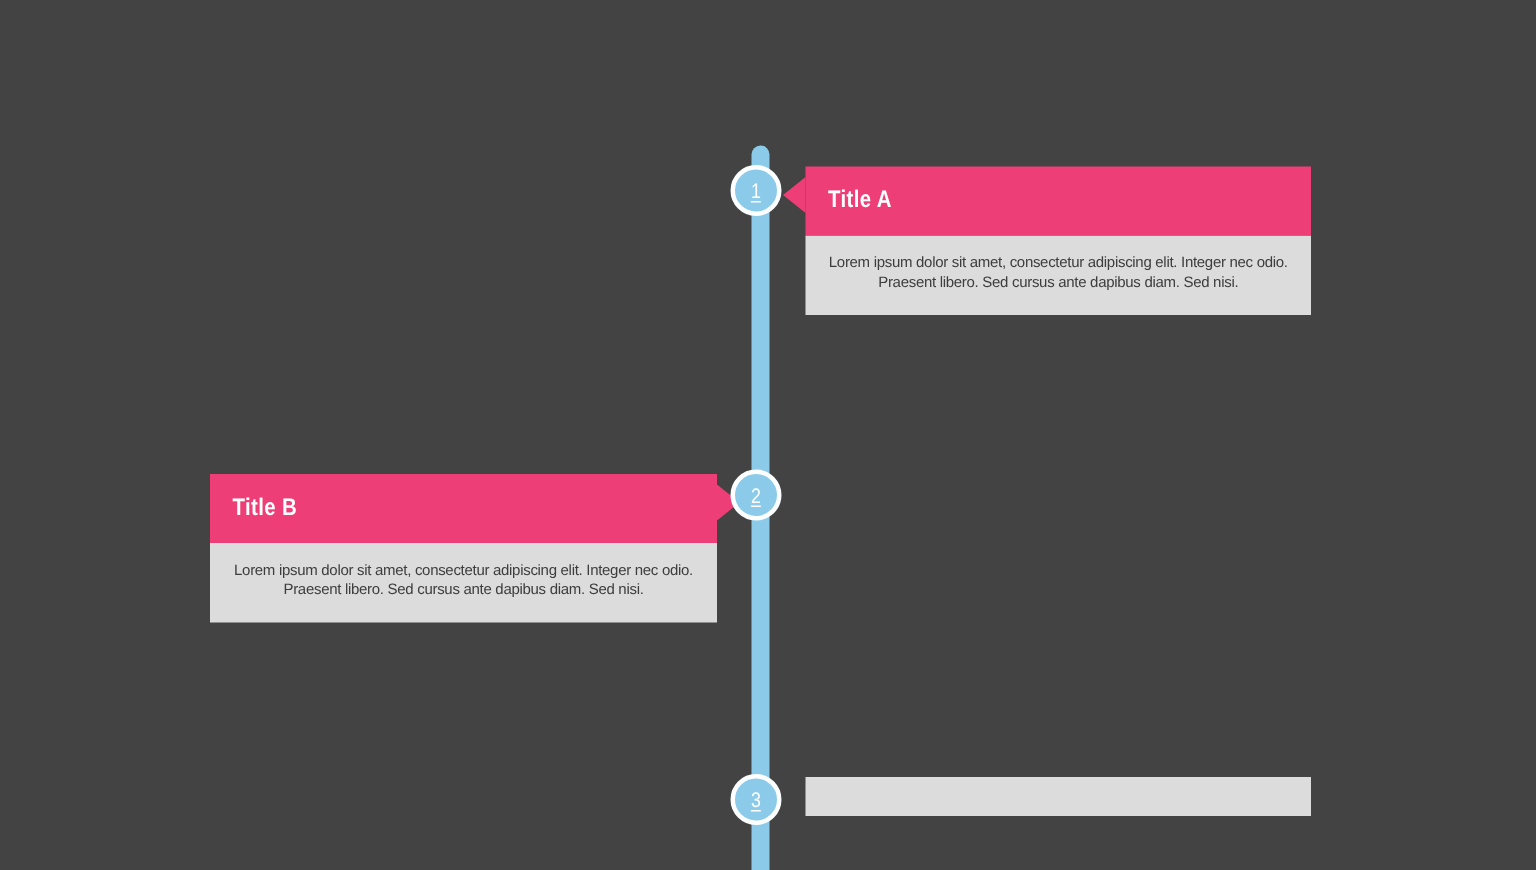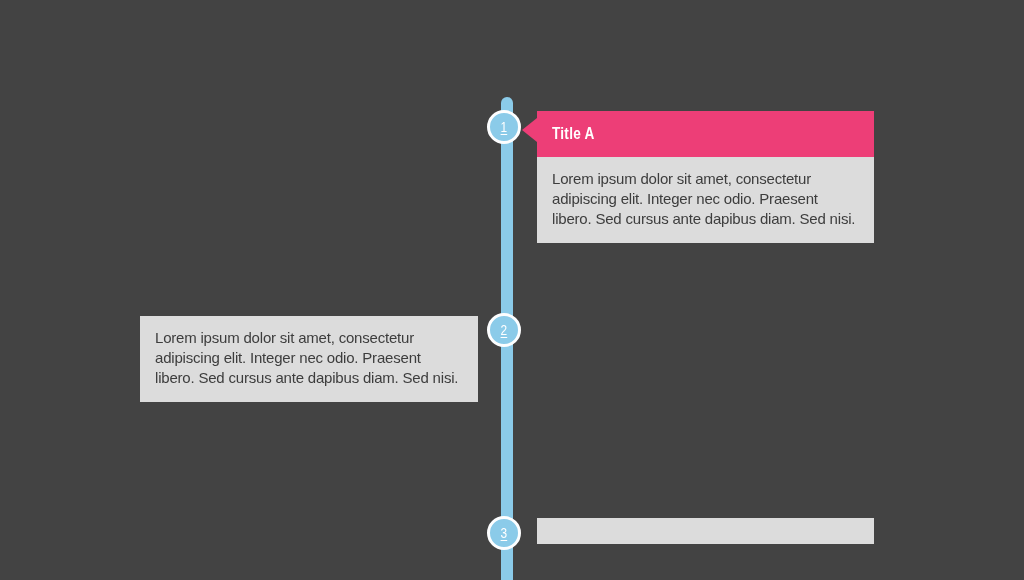--- a/index.html
+++ b/index.html
@@ -40,21 +40,21 @@
   .milestone .num {
     color: #ffffff;
     font-size: 14px;
     line-height: 1;
     text-decoration: underline;
     text-underline-offset: 2px;
     transform: scaleX(0.85);
   }
 
   
-  .card { position: absolute; width: 337px; z-index: 2; }
+  .card { position: absolute; width: 337px; z-index: 2; text-align: center; }
   .card-a { left: 537px; top: 111px; }
   .card-b { left: 140px; top: 316px; width: 338px; }
   .card-c { left: 537px; top: 518px; }
 
   .card-header {
     position: relative;
     height: 46px;
     background: #ed3e77;
     display: flex; align-items: center;
     padding: 0 15px;
@@ -82,21 +82,21 @@
   .arrow-right { right: -15px; border-left: 15px solid #ed3e77; }
 
   .card-body {
     background: #dcdcdc;
     padding: 12px 15px 14px;
     min-height: 25px;
   }
   .card-text {
     margin: 0;
     color: #3d3d3d;
-    font-size: 15px;
+    font-size: 10px;
     line-height: 1.34;
     letter-spacing: -0.2px;
   }
 </style>
 </head>
 <body>
 
 <div class="tl-line"></div>
 
 <div class="milestone m1">
@@ -113,20 +113,24 @@
   <div class="card-header">
     <span class="arrow arrow-left"></span>
     <h2 class="card-title">Title A</h2>
   </div>
   <div class="card-body">
     <p class="card-text">Lorem ipsum dolor sit amet, consectetur adipiscing elit. Integer nec odio. Praesent libero. Sed cursus ante dapibus diam. Sed nisi.</p>
   </div>
 </div>
 
 <div class="card card-b">
+  <div class="card-header">
+    <span class="arrow arrow-right"></span>
+    <h2 class="card-title">Title B</h2>
+  </div>
   <div class="card-body">
     <p class="card-text">Lorem ipsum dolor sit amet, consectetur adipiscing elit. Integer nec odio. Praesent libero. Sed cursus ante dapibus diam. Sed nisi.</p>
   </div>
 </div>
 
 <div class="card card-c">
   <div class="card-body">
     <p class="card-text"></p>
   </div>
 </div>

